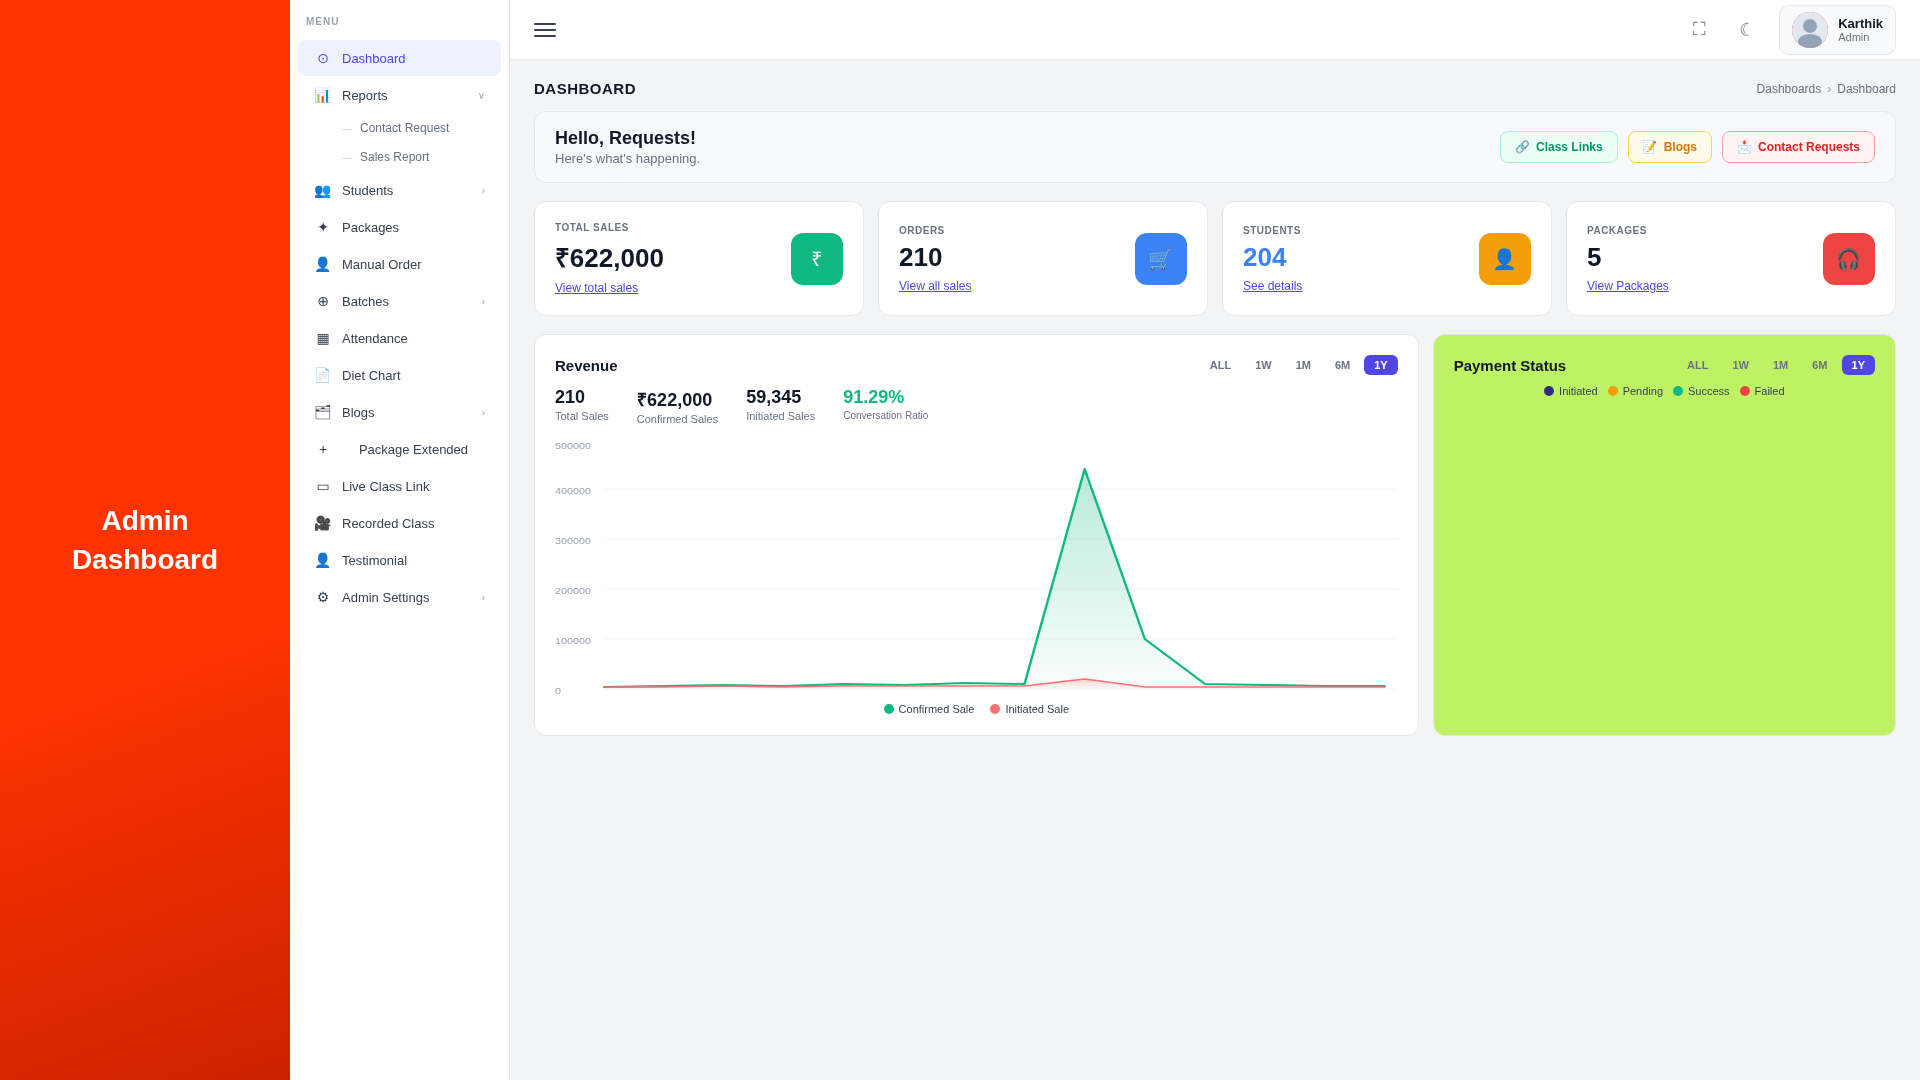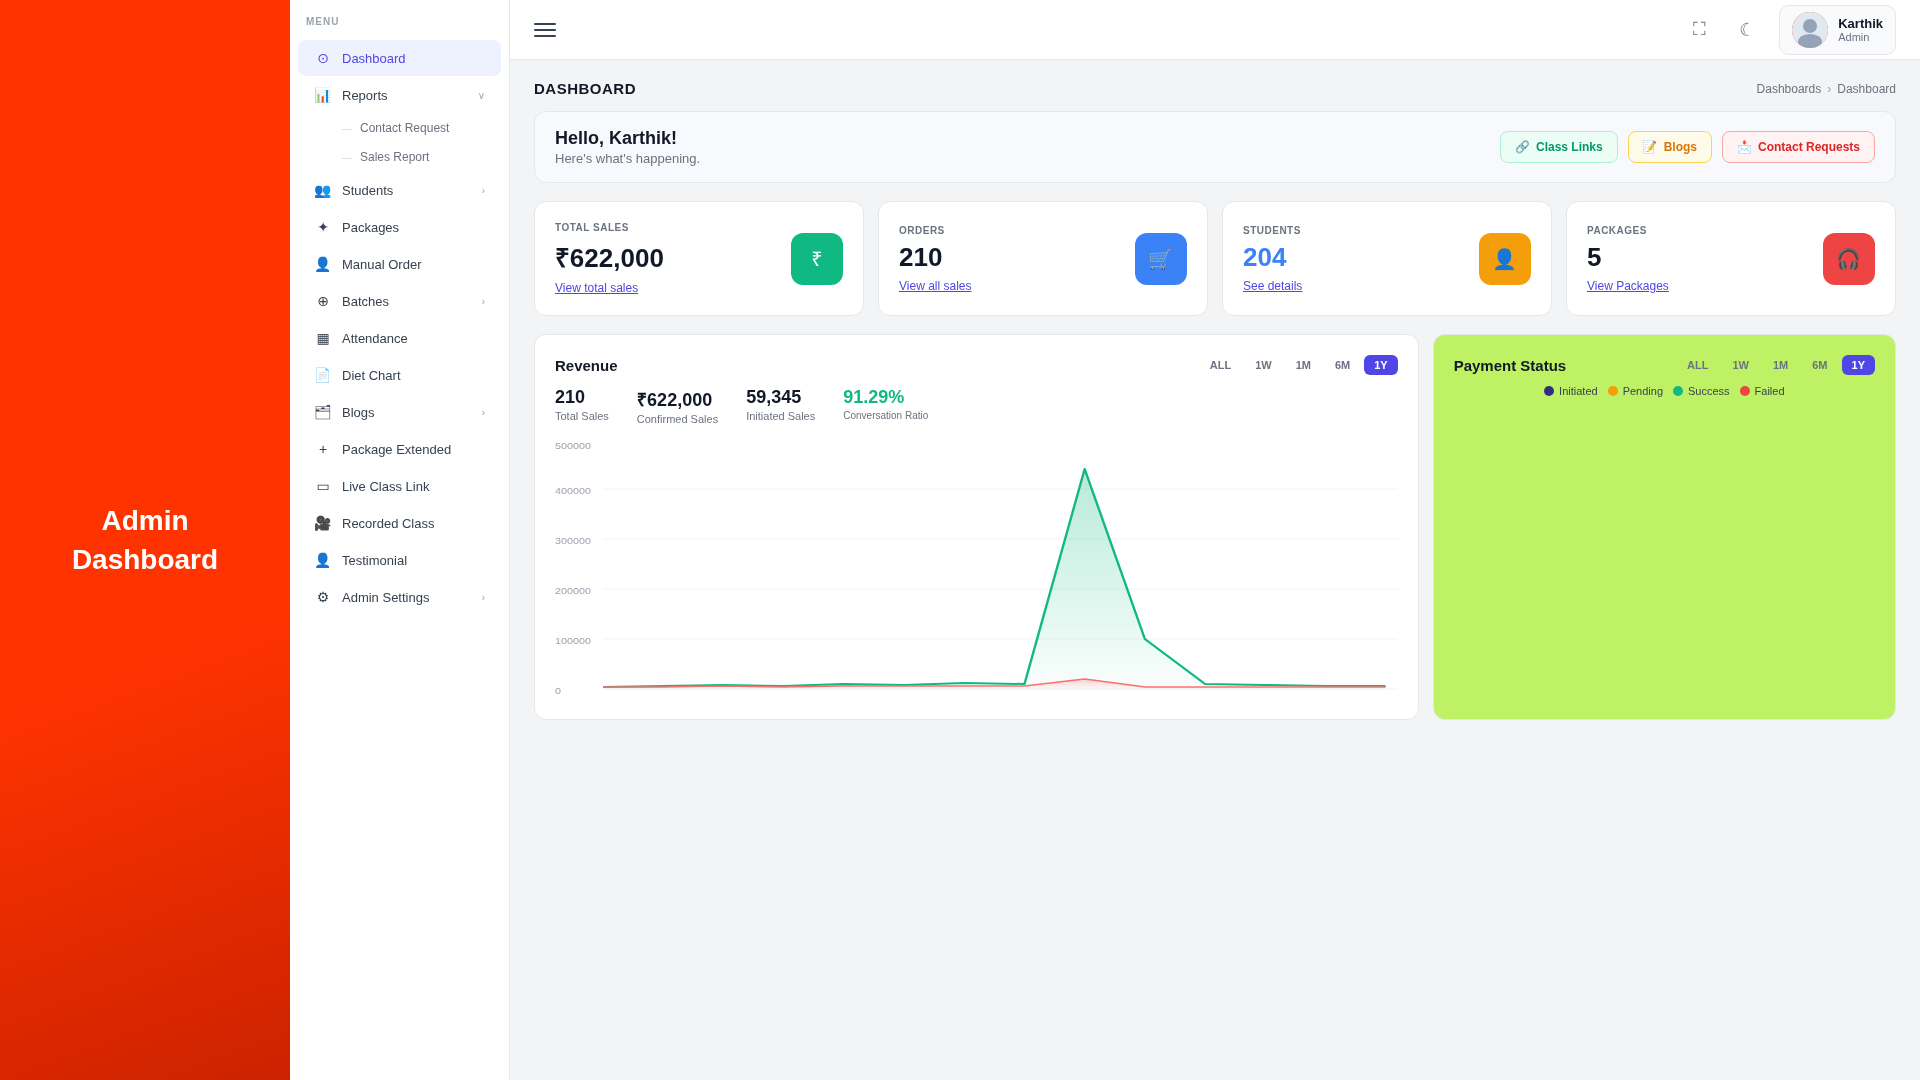--- a/index.html
+++ b/index.html
@@ -78,21 +78,21 @@
     <span style="flex:1;">Diet Chart</span>
 
   </div>
         <div style="display: flex; align-items: center; gap: 10px; padding: 10px 16px; cursor: pointer; border-radius: 8px; margin: 1px 8px; color: rgb(55, 65, 81); font-size: 13px; font-weight: 500; background: transparent;">
     <span style="width:18px;text-align:center;font-size:14px;flex-shrink:0;">🗂</span>
     <span style="flex:1;">Blogs</span>
     <span style="font-size:10px;color:#9ca3af;">›</span>
   </div>
         <div style="display: flex; align-items: center; gap: 10px; padding: 10px 16px; cursor: pointer; border-radius: 8px; margin: 1px 8px; color: rgb(55, 65, 81); font-size: 13px; font-weight: 500; background: transparent;">
     <span style="width:18px;text-align:center;font-size:14px;flex-shrink:0;">+</span>
-    <span style="flex:1;">Package Extended</span>
+    <span style="flex:1;text-align:center;">Package Extended</span>
 
   </div>
         <div style="display: flex; align-items: center; gap: 10px; padding: 10px 16px; cursor: pointer; border-radius: 8px; margin: 1px 8px; color: rgb(55, 65, 81); font-size: 13px; font-weight: 500; background: transparent;">
     <span style="width:18px;text-align:center;font-size:14px;flex-shrink:0;">▭</span>
     <span style="flex:1;">Live Class Link</span>
 
   </div>
         <div style="display: flex; align-items: center; gap: 10px; padding: 10px 16px; cursor: pointer; border-radius: 8px; margin: 1px 8px; color: rgb(55, 65, 81); font-size: 13px; font-weight: 500; background: transparent;">
     <span style="width:18px;text-align:center;font-size:14px;flex-shrink:0;">🎥</span>
     <span style="flex:1;">Recorded Class</span>
@@ -147,21 +147,21 @@
         <span style="font-size:15px;font-weight:700;color:#111827;letter-spacing:0.5px;">DASHBOARD</span>
         <div style="font-size:12px;color:#6b7280;display:flex;align-items:center;gap:6px;">
           <span>Dashboards</span>
           <span style="color:#9ca3af;">›</span>
           <span>Dashboard</span>
         </div>
       </div>
 
       <div style="background:#f8f9fc;border-radius:12px;padding:16px 20px;display:flex;align-items:center;justify-content:space-between;margin-bottom:18px;border:1px solid #e5e7eb;">
         <div>
-          <h2 style="font-size:18px;font-weight:700;color:#111827;">Hello, Karthik!</h2>
+          <h2 style="font-size:18px;font-weight:700;color:#111827;">Hello, Requests!</h2>
           <p style="font-size:13px;color:#6b7280;margin-top:2px;">Here's what's happening.</p>
         </div>
         <div style="display:flex;gap:10px;">
           <button style="display:flex;align-items:center;gap:6px;padding:8px 14px;border-radius:8px;font-size:12px;font-weight:600;cursor:pointer;background:#ecfdf5;color:#059669;border:1px solid #a7f3d0;">
             <span>🔗</span>
             <span>Class Links</span>
           </button>
           <button style="display:flex;align-items:center;gap:6px;padding:8px 14px;border-radius:8px;font-size:12px;font-weight:600;cursor:pointer;background:#fffbeb;color:#d97706;border:1px solid #fcd34d;">
             <span>📝</span>
             <span>Blogs</span>
@@ -282,20 +282,30 @@
               <text x="290" y="265" font-size="8" fill="#9ca3af" text-anchor="middle">Jun 23</text>
               <text x="340" y="265" font-size="8" fill="#9ca3af" text-anchor="middle">Jul 23</text>
               <text x="390" y="265" font-size="8" fill="#9ca3af" text-anchor="middle">Aug 23</text>
               <text x="440" y="265" font-size="8" fill="#9ca3af" text-anchor="middle">Sep 23</text>
               <text x="490" y="265" font-size="8" fill="#9ca3af" text-anchor="middle">Oct 23</text>
               <text x="540" y="265" font-size="8" fill="#9ca3af" text-anchor="middle">Nov 23</text>
               <text x="640" y="265" font-size="8" fill="#9ca3af" text-anchor="middle">Dec 23</text>
             </svg>
           </div>
 
+          <div style="display:flex;gap:16px;justify-content:center;margin-top:4px;">
+            <div style="display:flex;align-items:center;gap:5px;font-size:11px;color:#374151;">
+              <div style="width:10px;height:10px;border-radius:50%;background:#10b981;"></div>
+              <span>Confirmed Sale</span>
+            </div>
+            <div style="display:flex;align-items:center;gap:5px;font-size:11px;color:#374151;">
+              <div style="width:10px;height:10px;border-radius:50%;background:#f87171;"></div>
+              <span>Initiated Sale</span>
+            </div>
+          </div>
         </div>
 
         <div style="flex:1;background:#bef264;border-radius:12px;padding:20px;border:1px solid #e5e7eb;">
           <div style="display:flex;align-items:center;justify-content:space-between;margin-bottom:10px;flex-wrap:wrap;gap:6px;">
             <span style="font-size:15px;font-weight:700;color:#111827;">Payment Status</span>
             <div style="display:flex;gap:4px;" id="payment-filter-tabs">
                 <button style="padding: 4px 10px; border-radius: 6px; font-size: 11px; font-weight: 600; cursor: pointer; border: none; background: transparent; color: rgb(107, 114, 128);">ALL</button>
                 <button style="padding: 4px 10px; border-radius: 6px; font-size: 11px; font-weight: 600; cursor: pointer; border: none; background: transparent; color: rgb(107, 114, 128);">1W</button>
                 <button style="padding: 4px 10px; border-radius: 6px; font-size: 11px; font-weight: 600; cursor: pointer; border: none; background: transparent; color: rgb(107, 114, 128);">1M</button>
                 <button style="padding: 4px 10px; border-radius: 6px; font-size: 11px; font-weight: 600; cursor: pointer; border: none; background: transparent; color: rgb(107, 114, 128);">6M</button>

